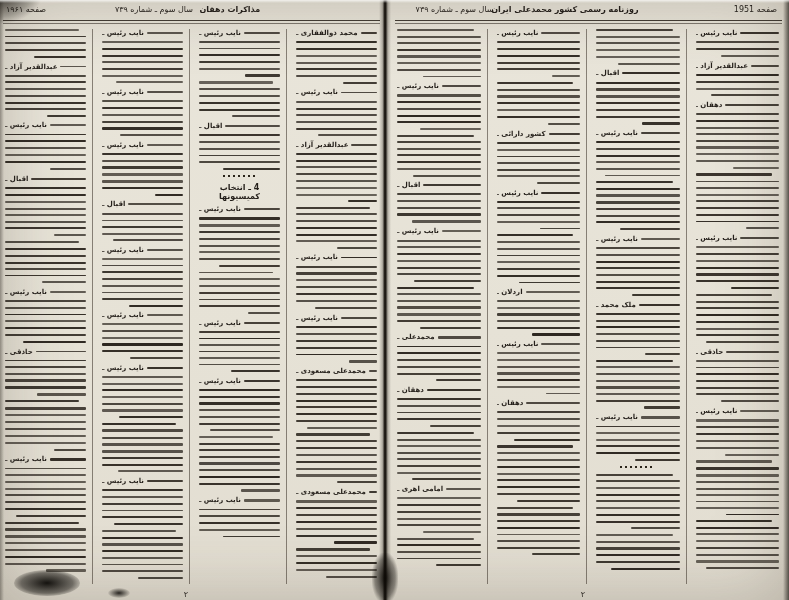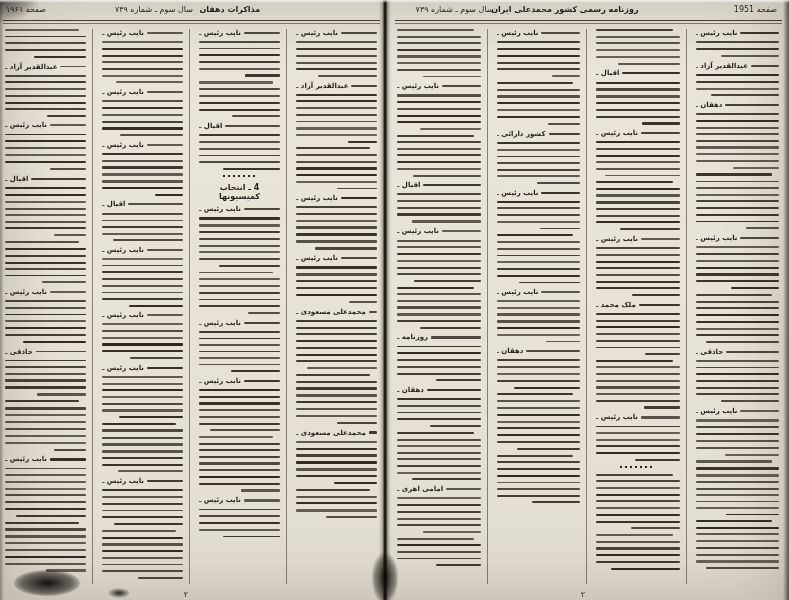--- a/index.html
+++ b/index.html
@@ -65,20 +65,33 @@
       <span class="h-page">صفحه ۱۹۶۱</span>
       <span class="h-issue">سال سوم ـ شماره ۷۳۹</span>
       <span class="h-title">مذاکرات دهقان</span>
     </div>
     <div class="hrule"></div>
     <div class="hrule2"></div>
     <div class="cols" id="left-cols">
         <div class="col">
           <div class="para">
             <div class="sp-row">
+              <span class="sp">محمد ذوالفقاری ـ</span>
+              <div class="ln" style="height: 1.9px; opacity: 0.85;"></div>
+            </div>
+            <div class="ln" style="height: 2.31px; opacity: 0.93; width: 100%;"></div>
+            <div class="ln" style="height: 1.95px; opacity: 0.92; width: 100%;"></div>
+            <div class="ln" style="height: 2.04px; opacity: 0.68; width: 100%;"></div>
+            <div class="ln" style="height: 2.05px; opacity: 0.7; width: 100%;"></div>
+            <div class="ln" style="height: 2.07px; opacity: 0.9; width: 100%;"></div>
+            <div class="ln" style="height: 2.38px; opacity: 0.78; width: 100%;"></div>
+            <div class="ln" style="height: 1.73px; opacity: 0.85; width: 42%; margin-left: auto; margin-right: 0px;"></div>
+          </div>
+          <div class="para">
+            <div class="sp-row">
               <span class="sp">نایب رئیس ـ</span>
               <div class="ln" style="height: 1.73px; opacity: 0.79;"></div>
             </div>
             <div class="ln" style="height: 2.22px; opacity: 0.75; width: 100%;"></div>
             <div class="ln" style="height: 2.19px; opacity: 0.9; width: 100%;"></div>
             <div class="ln" style="height: 2px; opacity: 0.78; width: 100%;"></div>
             <div class="ln" style="height: 2.14px; opacity: 0.75; width: 100%;"></div>
             <div class="ln" style="height: 1.74px; opacity: 0.89; width: 100%;"></div>
             <div class="ln" style="height: 2.06px; opacity: 0.76; width: 73%; margin-left: auto; margin-right: 0px;"></div>
           </div>
@@ -817,20 +830,32 @@
             <div class="ln" style="height: 2.26px; opacity: 0.73; width: 100%;"></div>
             <div class="ln" style="height: 2.37px; opacity: 0.76; width: 100%;"></div>
             <div class="ln" style="height: 1.71px; opacity: 0.84; width: 100%;"></div>
             <div class="ln" style="height: 2.14px; opacity: 0.67; width: 100%;"></div>
             <div class="ln" style="height: 2.23px; opacity: 0.87; width: 100%;"></div>
             <div class="ln" style="height: 2.08px; opacity: 0.93; width: 100%;"></div>
             <div class="ln" style="height: 1.93px; opacity: 0.88; width: 73%; margin-left: auto; margin-right: 0px;"></div>
           </div>
           <div class="para">
             <div class="sp-row">
+              <span class="sp">اردلان ـ</span>
+              <div class="ln" style="height: 2.24px; opacity: 0.69;"></div>
+            </div>
+            <div class="ln" style="height: 1.74px; opacity: 0.77; width: 100%;"></div>
+            <div class="ln" style="height: 2px; opacity: 0.67; width: 100%;"></div>
+            <div class="ln" style="height: 2.07px; opacity: 0.84; width: 100%;"></div>
+            <div class="ln" style="height: 2.07px; opacity: 0.78; width: 100%;"></div>
+            <div class="ln" style="height: 1.8px; opacity: 0.91; width: 100%;"></div>
+            <div class="ln" style="height: 2.08px; opacity: 0.96; width: 57%; margin-left: auto; margin-right: 0px;"></div>
+          </div>
+          <div class="para">
+            <div class="sp-row">
               <span class="sp">نایب رئیس ـ</span>
               <div class="ln" style="height: 2.18px; opacity: 0.74;"></div>
             </div>
             <div class="ln" style="height: 1.93px; opacity: 0.69; width: 100%;"></div>
             <div class="ln" style="height: 1.83px; opacity: 0.68; width: 100%;"></div>
             <div class="ln" style="height: 2.15px; opacity: 0.73; width: 100%;"></div>
             <div class="ln" style="height: 2.23px; opacity: 0.75; width: 100%;"></div>
             <div class="ln" style="height: 2.11px; opacity: 0.95; width: 100%;"></div>
             <div class="ln" style="height: 1.93px; opacity: 0.66; width: 100%;"></div>
             <div class="ln" style="height: 1.74px; opacity: 0.7; width: 41%; margin-left: auto; margin-right: 0px;"></div>
@@ -928,21 +953,21 @@
             <div class="ln" style="height: 2.21px; opacity: 0.92; width: calc(100% - 7px); margin-right: 7px; margin-left: auto;"></div>
             <div class="ln" style="height: 1.96px; opacity: 0.74; width: 100%;"></div>
             <div class="ln" style="height: 1.77px; opacity: 0.74; width: 100%;"></div>
             <div class="ln" style="height: 2.07px; opacity: 0.78; width: 100%;"></div>
             <div class="ln" style="height: 2.28px; opacity: 0.71; width: 100%;"></div>
             <div class="ln" style="height: 2.12px; opacity: 0.86; width: 100%;"></div>
             <div class="ln" style="height: 1.77px; opacity: 0.85; width: 73%; margin-left: auto; margin-right: 0px;"></div>
           </div>
           <div class="para">
             <div class="sp-row">
-              <span class="sp">روزنامه ـ</span>
+              <span class="sp">محمدعلی ـ</span>
               <div class="ln" style="height: 2.25px; opacity: 0.79;"></div>
             </div>
             <div class="ln" style="height: 1.76px; opacity: 0.93; width: 100%;"></div>
             <div class="ln" style="height: 2.24px; opacity: 0.95; width: 100%;"></div>
             <div class="ln" style="height: 2.26px; opacity: 0.84; width: 100%;"></div>
             <div class="ln" style="height: 1.9px; opacity: 0.8; width: 100%;"></div>
             <div class="ln" style="height: 2px; opacity: 0.84; width: 100%;"></div>
             <div class="ln" style="height: 1.98px; opacity: 0.87; width: 53%; margin-left: auto; margin-right: 0px;"></div>
           </div>
           <div class="para">

